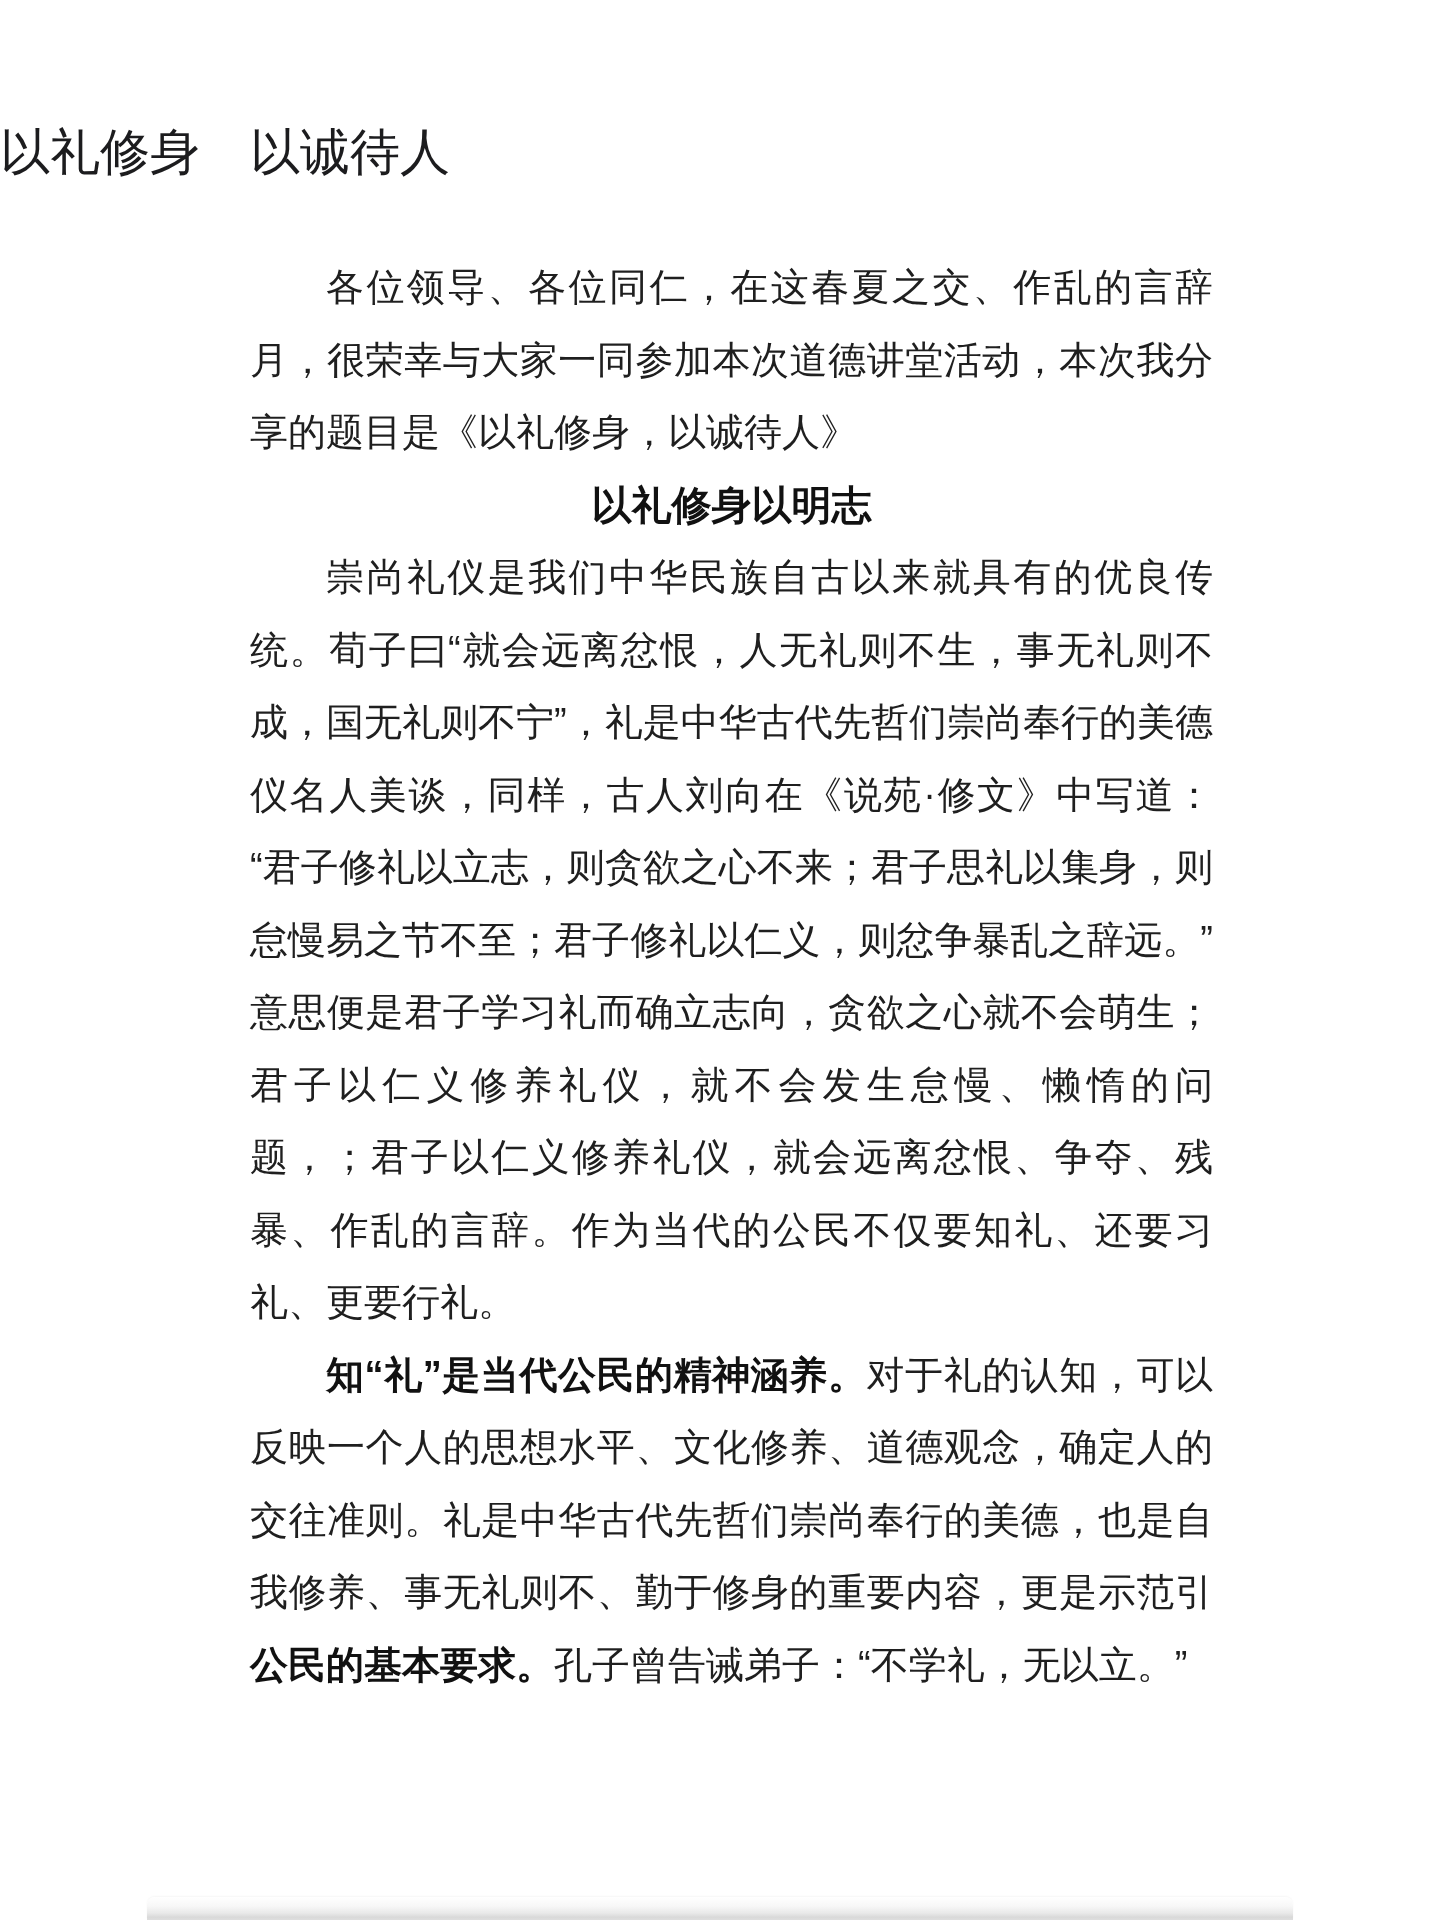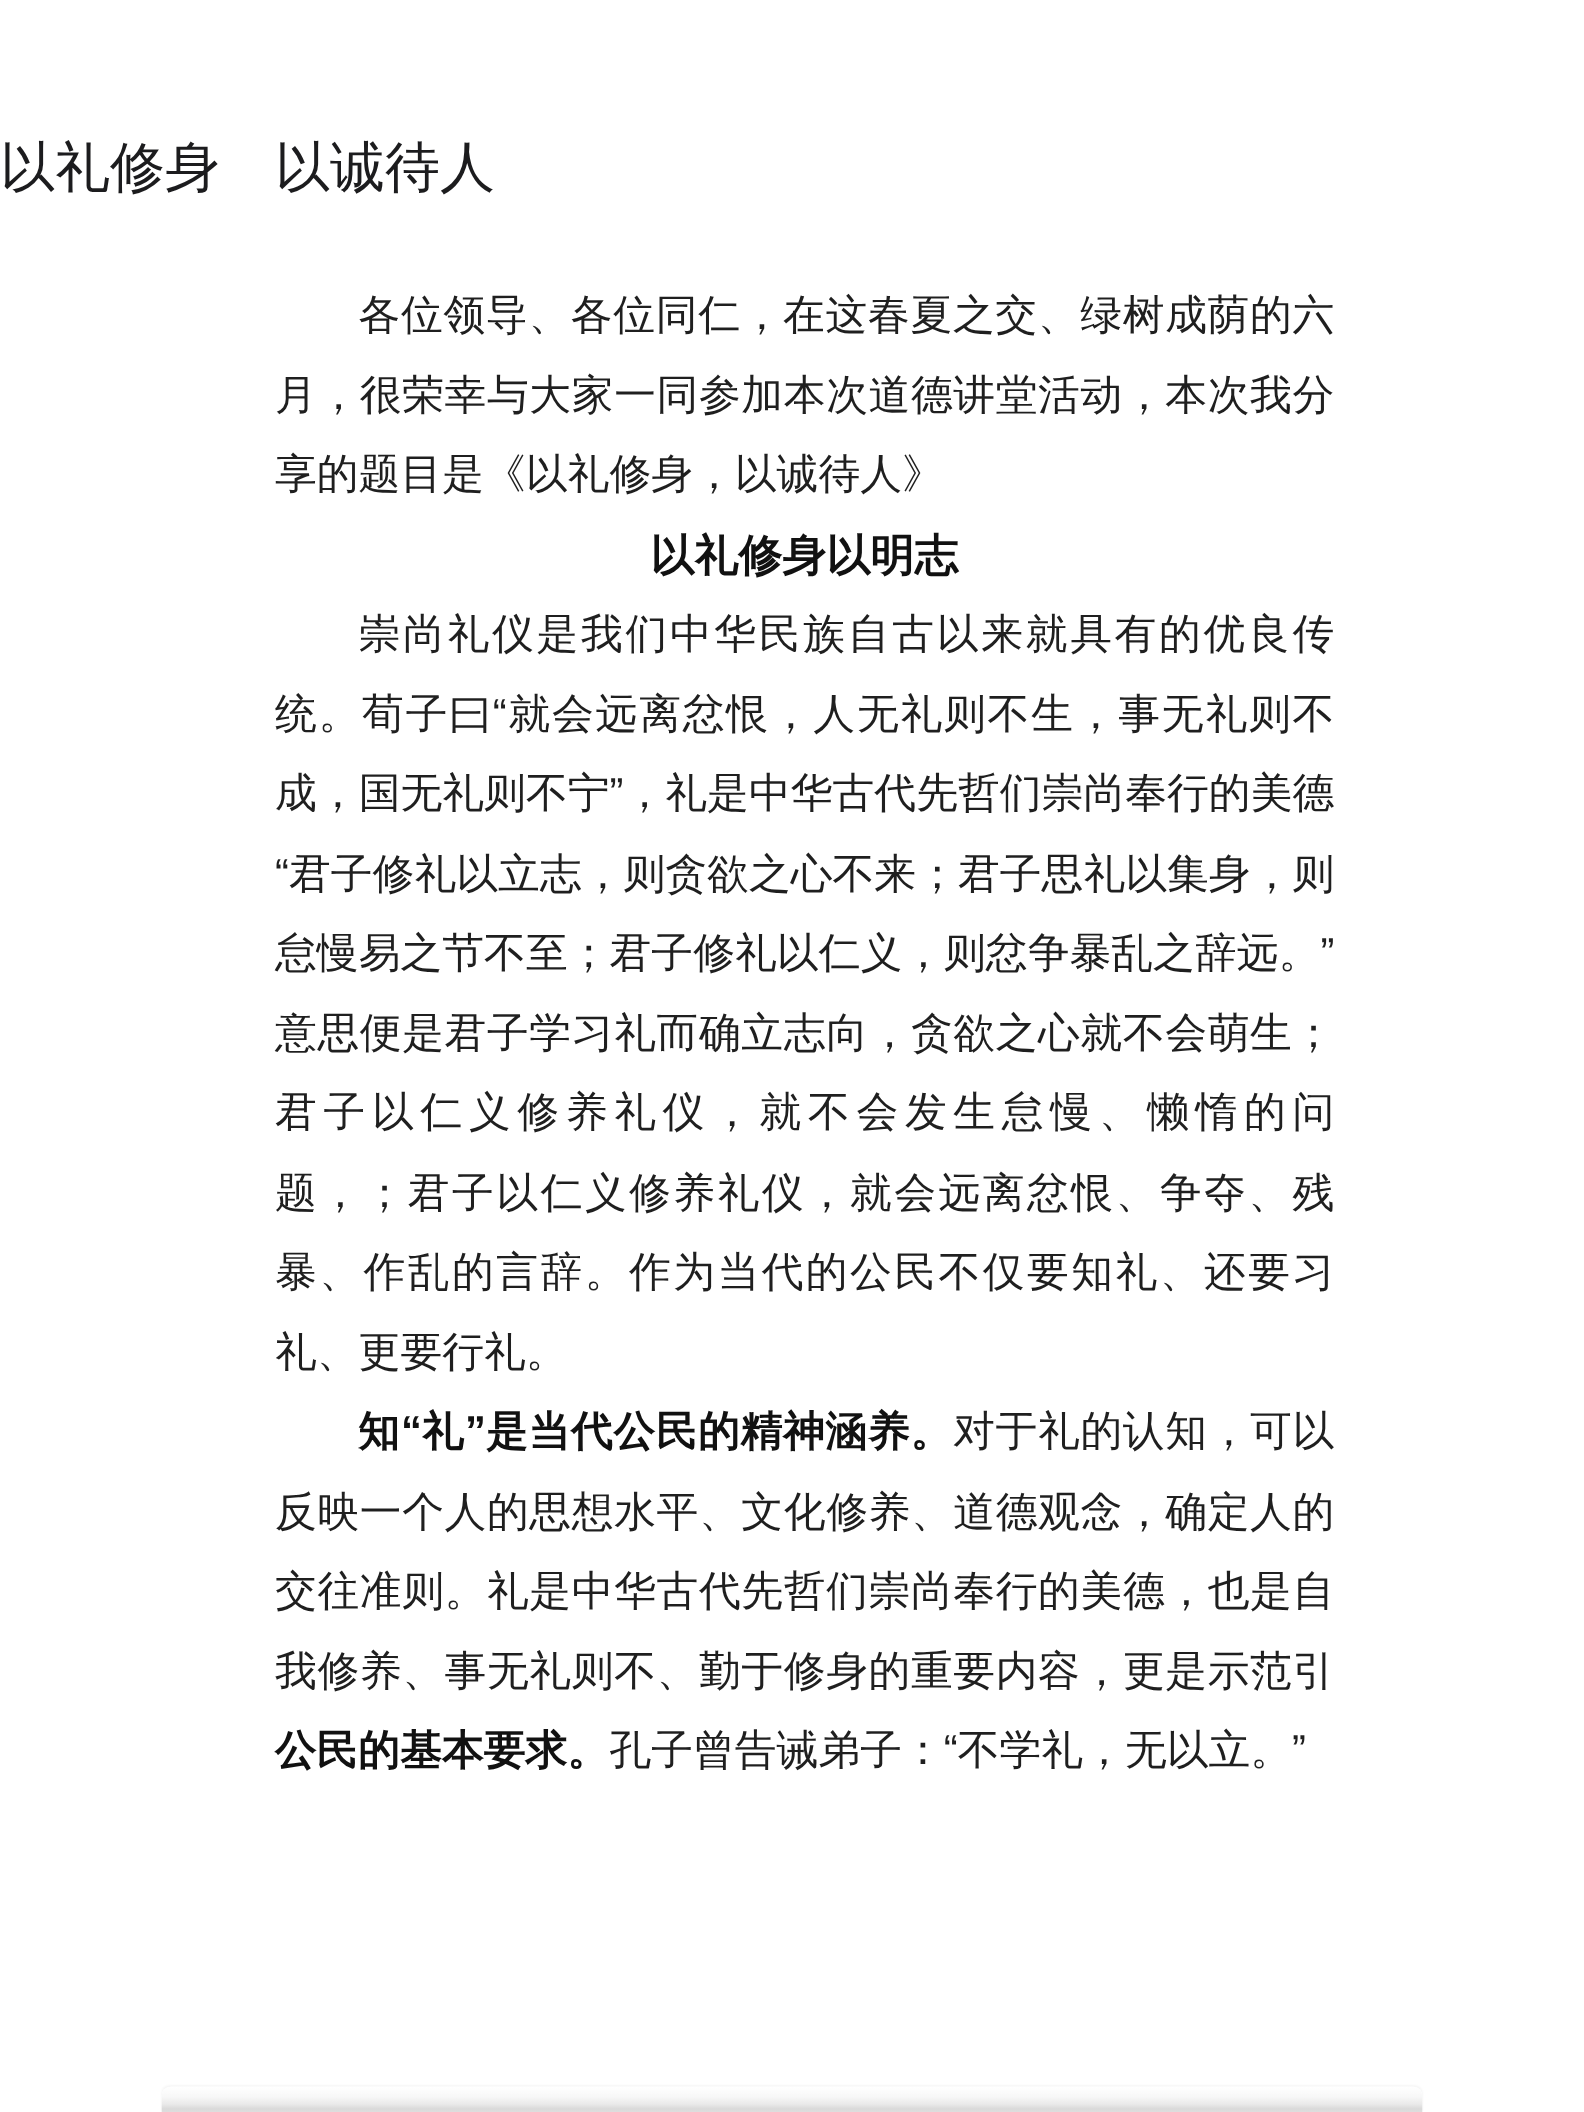--- a/index.html
+++ b/index.html
@@ -72,27 +72,28 @@
     box-shadow: 0 -1px 2px rgba(0,0,0,0.04);
   }
 </style>
 </head>
 <body>
 
 <div class="page">
   <h1 class="doc-title">以礼修身　以诚待人</h1>
 
   <div class="doc-body">
-      <div class="line indent"><span>各位领导、各位同仁，在这春夏之交、绿树成荫的六</span></div>
+      <div class="line indent"><span>各位领导、各位同仁，在这春夏之交、作乱的言辞</span></div>
       <div class="line"><span>月，很荣幸与大家一同参加本次道德讲堂活动，本次我分</span></div>
       <div class="line para-end"><span>享的题目是《以礼修身，以诚待人》</span></div>
       <div class="line heading para-end"><span class="b">以礼修身以明志</span></div>
       <div class="line indent"><span>崇尚礼仪是我们中华民族自古以来就具有的优良传</span></div>
       <div class="line"><span>统。荀子曰“就会远离忿恨，人无礼则不生，事无礼则不</span></div>
       <div class="line"><span>成，国无礼则不宁”，礼是中华古代先哲们崇尚奉行的美德</span></div>
+      <div class="line"><span>仪名人美谈，同样，古人刘向在《说苑·修文》中写道：</span></div>
       <div class="line"><span>“君子修礼以立志，则贪欲之心不来；君子思礼以集身，则</span></div>
       <div class="line"><span>怠慢易之节不至；君子修礼以仁义，则忿争暴乱之辞远。”</span></div>
       <div class="line"><span>意思便是君子学习礼而确立志向，贪欲之心就不会萌生；</span></div>
       <div class="line"><span>君子以仁义修养礼仪，就不会发生怠慢、懒惰的问</span></div>
       <div class="line"><span>题，；君子以仁义修养礼仪，就会远离忿恨、争夺、残</span></div>
       <div class="line"><span>暴、作乱的言辞。作为当代的公民不仅要知礼、还要习</span></div>
       <div class="line para-end"><span>礼、更要行礼。</span></div>
       <div class="line indent"><span class="b">知“礼”是当代公民的精神涵养。</span><span>对于礼的认知，可以</span></div>
       <div class="line"><span>反映一个人的思想水平、文化修养、道德观念，确定人的</span></div>
       <div class="line"><span>交往准则。礼是中华古代先哲们崇尚奉行的美德，也是自</span></div>

